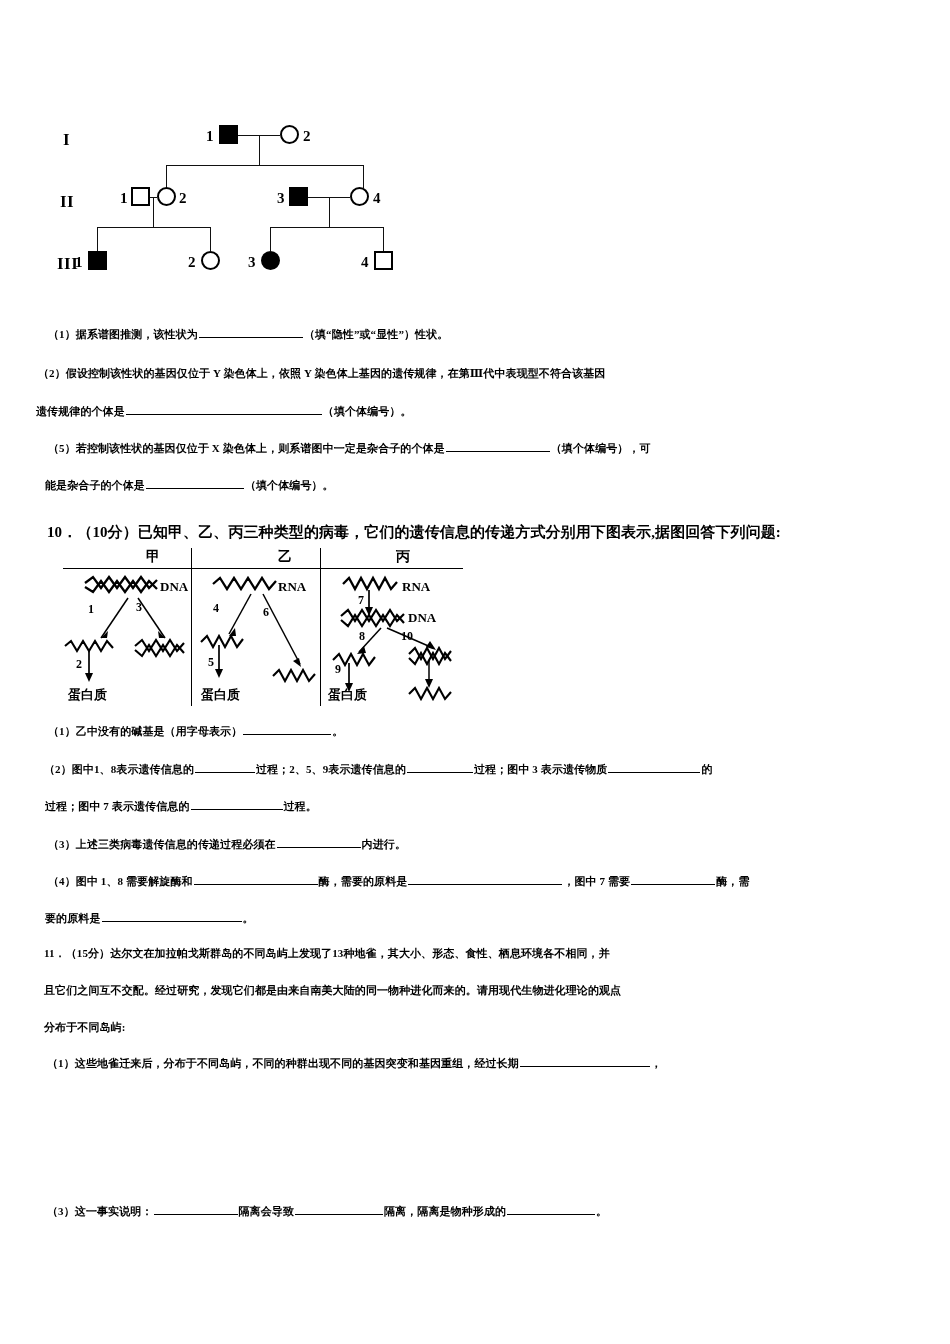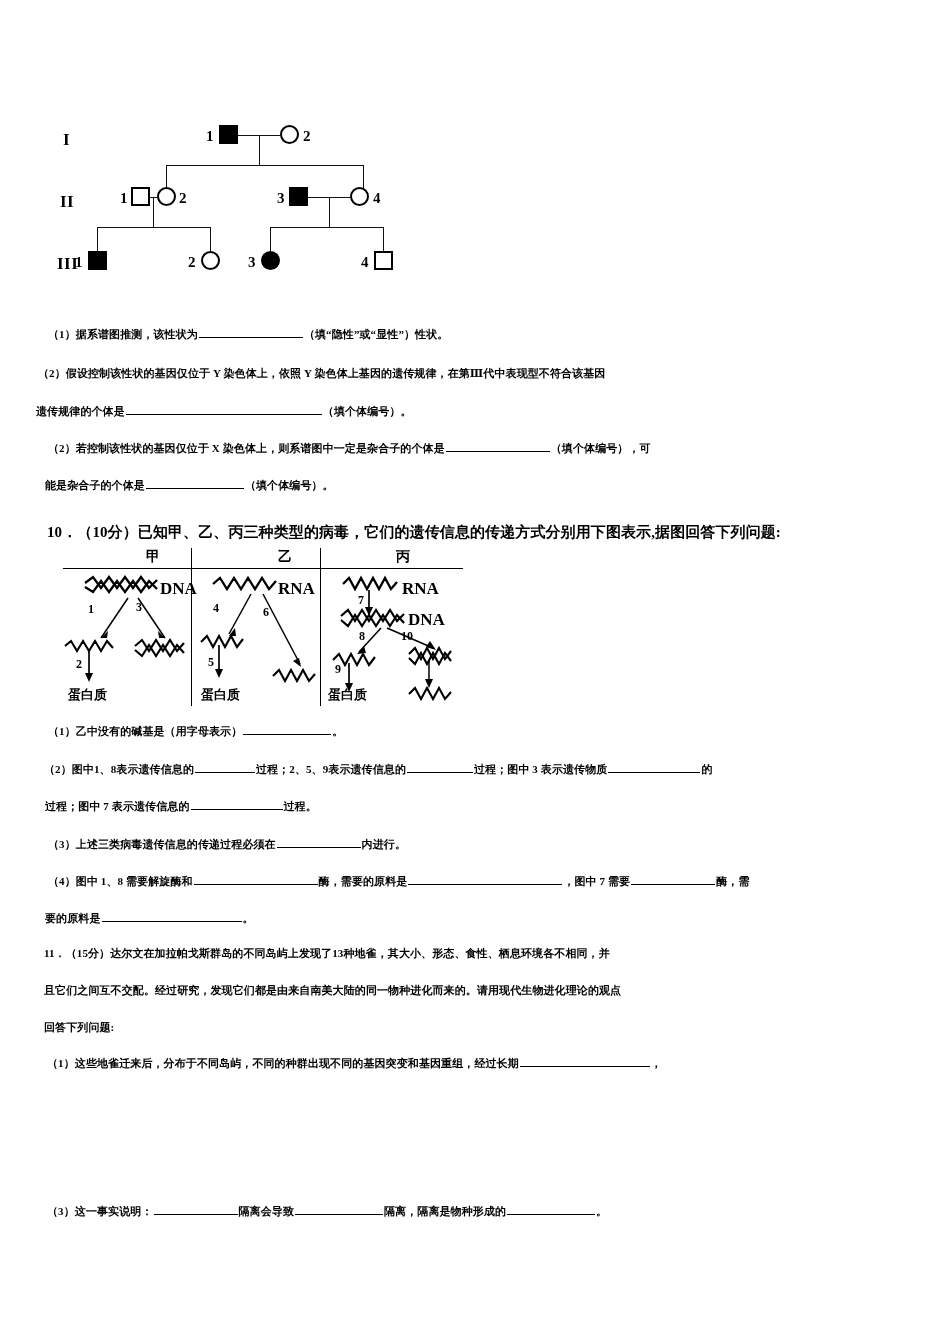--- a/index.html
+++ b/index.html
@@ -112,21 +112,21 @@
   }
   .vdiv {
     position: absolute;
     width: 0;
     border-left: 1.4px solid #000;
   }
   .vlabel {
     position: absolute;
     font-family: "Liberation Serif", serif;
     font-weight: bold;
-    font-size: 17px;
+    font-size: 13px;
     line-height: 1;
   }
   .vnum {
     position: absolute;
     font-family: "Liberation Serif", serif;
     font-weight: bold;
     font-size: 12px;
     line-height: 1;
   }
   .prot {
@@ -202,21 +202,21 @@
   </div>
 
   <div class="q" style="left:38px; top:368px;">
     <span>（2）假设控制该性状的基因仅位于 Y 染色体上，依照 Y 染色体上基因的遗传规律，在第Ⅲ代中表现型不符合该基因</span>
   </div>
   <div class="q" style="left:36px; top:405px;">
     <span>遗传规律的个体是</span><span class="fill" style="width:196px;"></span><span>（填个体编号）。</span>
   </div>
 
   <div class="q" style="left:48px; top:442px;">
-    <span>（2）若控制该性状的基因仅位于 X 染色体上，则系谱图中一定是杂合子的个体是</span><span class="fill" style="width:104px;"></span><span>（填个体编号），可</span>
+    <span>（5）若控制该性状的基因仅位于 X 染色体上，则系谱图中一定是杂合子的个体是</span><span class="fill" style="width:104px;"></span><span>（填个体编号），可</span>
   </div>
   <div class="q" style="left:45px; top:479px;">
     <span>能是杂合子的个体是</span><span class="fill" style="width:98px;"></span><span>（填个体编号）。</span>
   </div>
 
   <div class="q" style="left:47px; top:525px; font-size:15px;">10．（10分）已知甲、乙、丙三种类型的病毒，它们的遗传信息的传递方式分别用下图表示,据图回答下列问题:</div>
 
   <div class="virus-wrap">
 
     <div class="vtitle" style="left:83px;  top:2px;">甲</div>
@@ -331,21 +331,21 @@
 
   <div class="q" style="left:48px; top:875px;">
     <span>（4）图中 1、8 需要解旋酶和</span><span class="fill" style="width:124px;"></span><span>酶，需要的原料是</span><span class="fill" style="width:154px;"></span><span>，图中 7 需要</span><span class="fill" style="width:84px;"></span><span>酶，需</span>
   </div>
   <div class="q" style="left:45px; top:912px;">
     <span>要的原料是</span><span class="fill" style="width:140px;"></span><span>。</span>
   </div>
 
   <div class="q" style="left:44px; top:948px;">11．（15分）达尔文在加拉帕戈斯群岛的不同岛屿上发现了13种地雀，其大小、形态、食性、栖息环境各不相同，并</div>
   <div class="q" style="left:44px; top:985px;">且它们之间互不交配。经过研究，发现它们都是由来自南美大陆的同一物种进化而来的。请用现代生物进化理论的观点</div>
-  <div class="q" style="left:44px; top:1022px;">回答下列问题:</div>
+  <div class="q" style="left:44px; top:1022px;">分布于不同岛屿:</div>
 
   <div class="q" style="left:47px; top:1057px;">
     <span>（1）这些地雀迁来后，分布于不同岛屿，不同的种群出现不同的基因突变和基因重组，经过长期</span><span class="fill" style="width:130px;"></span><span>，</span>
   </div>
 
 
   <div class="q" style="left:47px; top:1205px;">
     <span>（3）这一事实说明：</span><span class="fill" style="width:84px;"></span><span>隔离会导致</span><span class="fill" style="width:88px;"></span><span>隔离，隔离是物种形成的</span><span class="fill" style="width:88px;"></span><span>。</span>
   </div>
 

